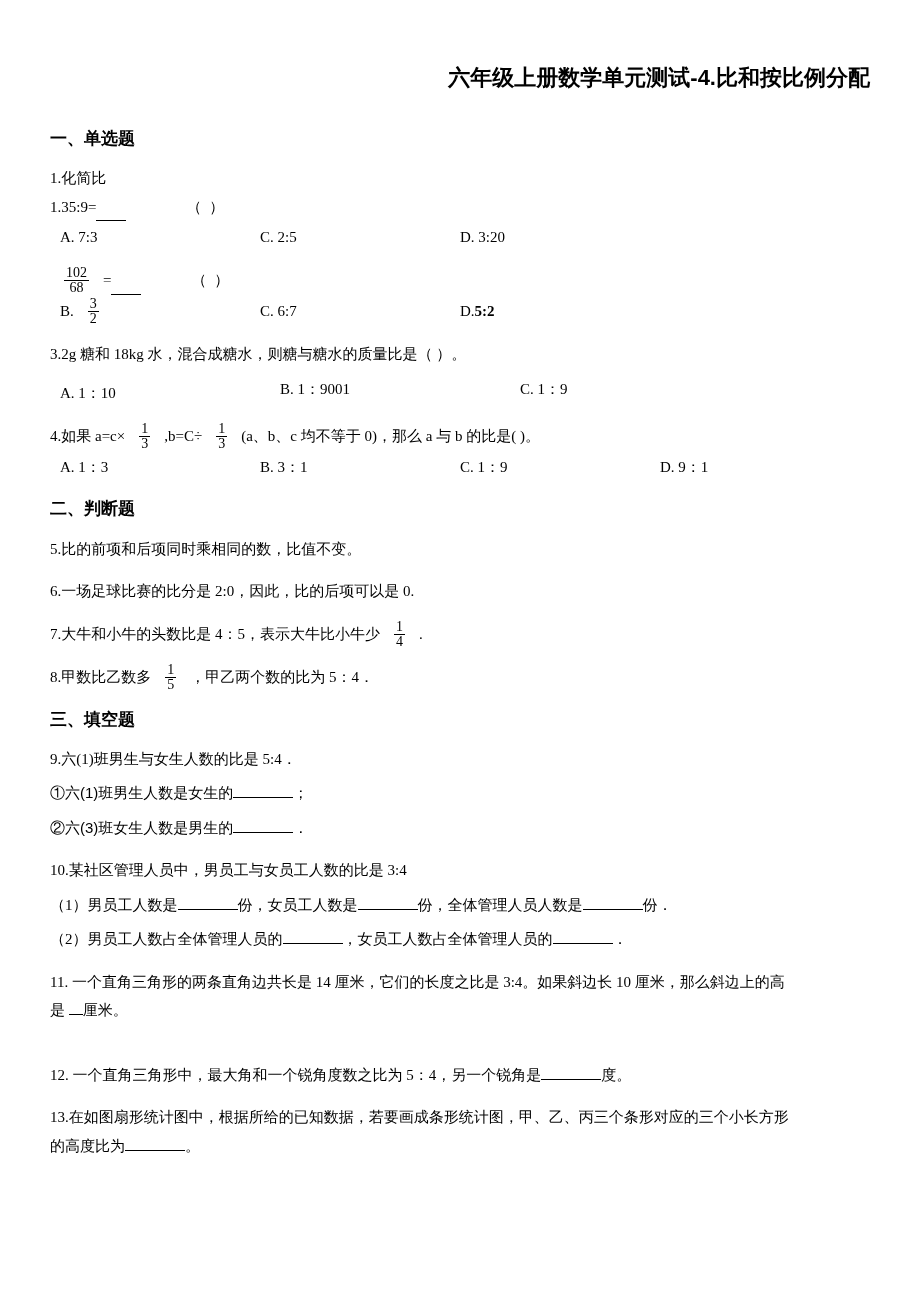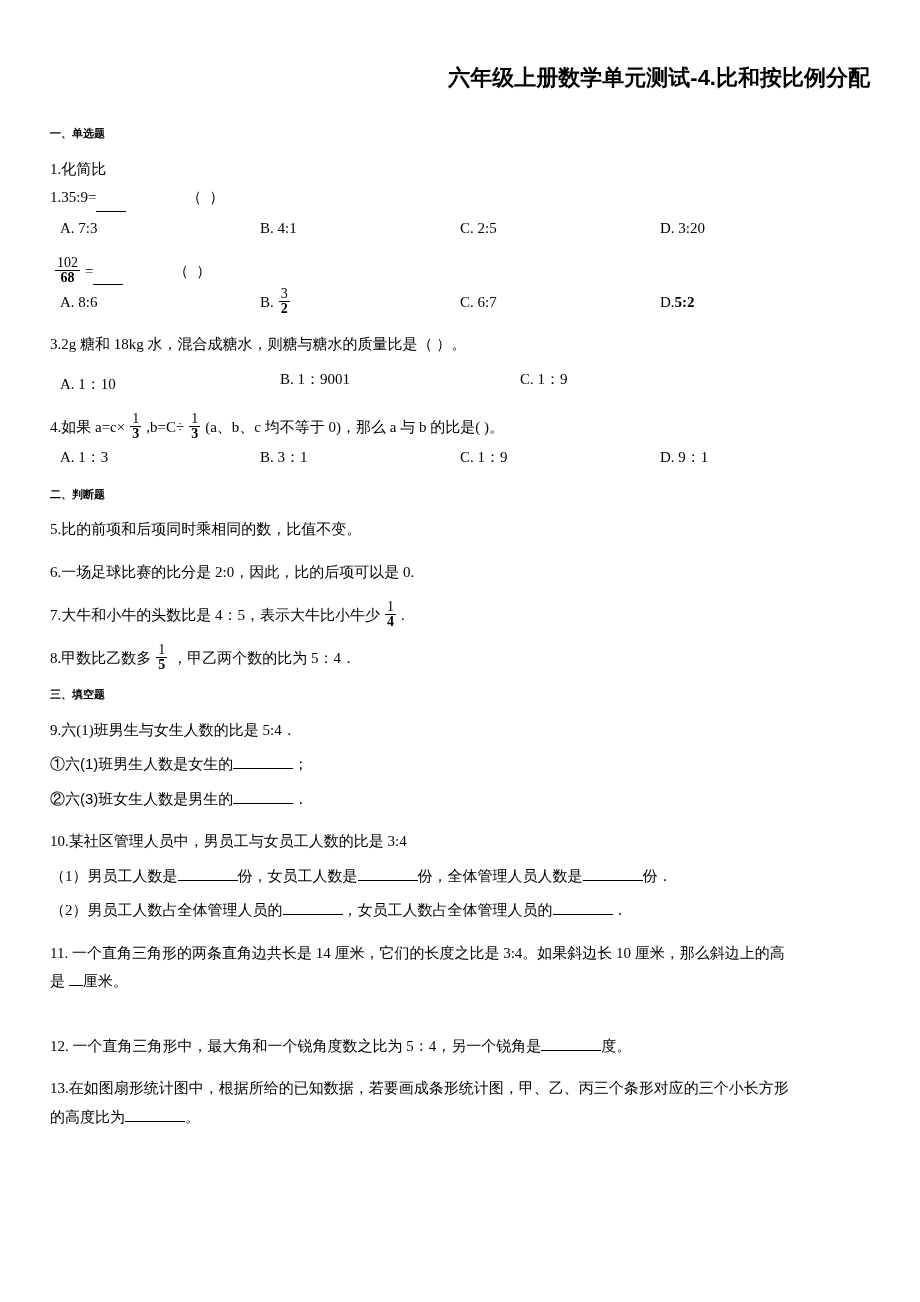--- a/index.html
+++ b/index.html
@@ -19,21 +19,21 @@
     .title {
       text-align: right;
       font-size: 22px;
       font-weight: bold;
       font-family: "SimHei", "黑体", sans-serif;
       margin-bottom: 30px;
     }
     .section-header {
       font-weight: bold;
       font-family: "SimHei", "黑体", sans-serif;
-      font-size: 11px;
+      font-size: 17px;
       margin-top: 8px;
       margin-bottom: 12px;
     }
     .question {
       margin-bottom: 14px;
       line-height: 1.9;
     }
     .question-inline {
       display: flex;
       align-items: flex-end;
@@ -65,29 +65,28 @@
     .paren {
       letter-spacing: 2px;
     }
     .fraction {
       display: inline-flex;
       flex-direction: column;
       align-items: center;
       vertical-align: middle;
       line-height: 1;
       font-size: 14px;
-      margin: 0 5px;
+      margin: 0 14px;
     }
     .fraction .num {
       border-bottom: 1px solid #000;
       padding: 0 2px;
     }
     .fraction .den {
       padding: 0 2px;
-      font-weight: bold;
     }
     .bold {
       font-weight: bold;
     }
     .subq {
       margin-top: 6px;
     }
     .circle-num {
       font-family: sans-serif;
       margin-top: 20px;
@@ -102,38 +101,36 @@
 
 <div class="question">
   <div>1.化简比</div>
   <div class="question-inline">
     <span>1.35:9=</span>
       <span class="blank"></span>
     <span style="margin-left:60px" class="paren">（   ）</span>
   </div>
   <div class="options four-col">
     <div class="opt">A. 7:3</div>
-    <div class="opt">B. 4:1</div>
     <div class="opt">C. 2:5</div>
     <div class="opt">D. 3:20</div>
   </div>
 </div>
 
 <div class="question">
   <div class="question-inline">
     <span class="fraction">
       <span class="num">102</span>
       <span class="den">68</span>
     </span>
     <span> =</span>
       <span class="blank"></span>
     <span style="margin-left:50px" class="paren">（   ）</span>
   </div>
   <div class="options four-col">
-    <div class="opt">A. 8:6</div>
     <div class="opt">
       <span>B. </span>
       <span class="fraction">
         <span class="num">3</span>
         <span class="den">2</span>
       </span>
     </div>
     <div class="opt">C. 6:7</div>
     <div class="opt">
       <span>D. </span>

